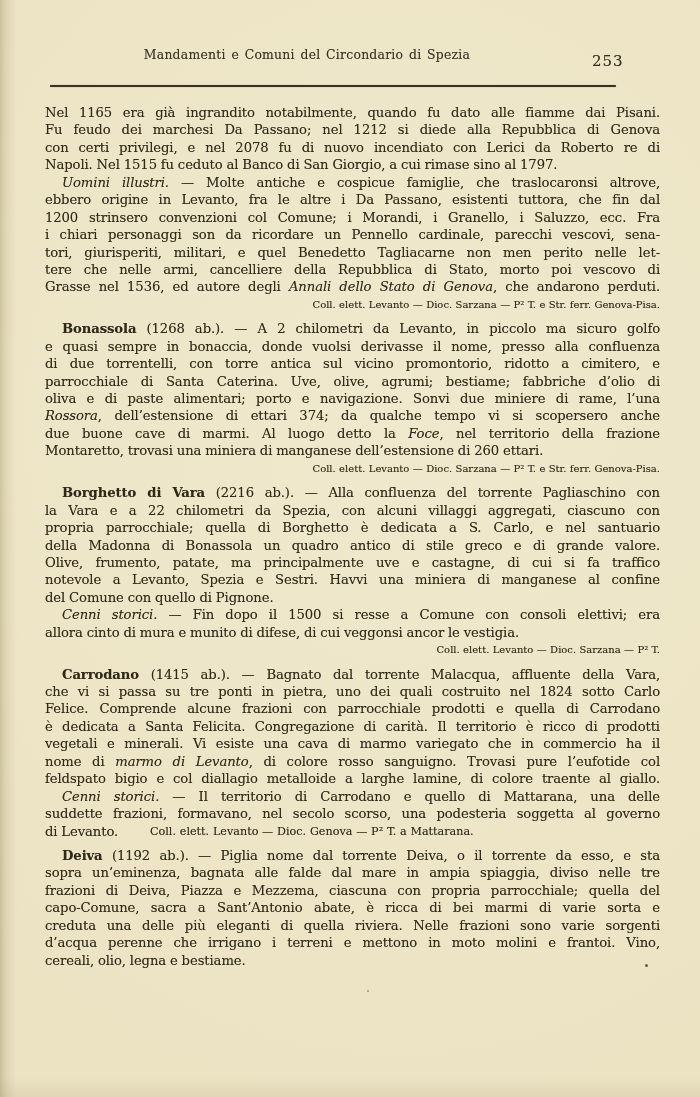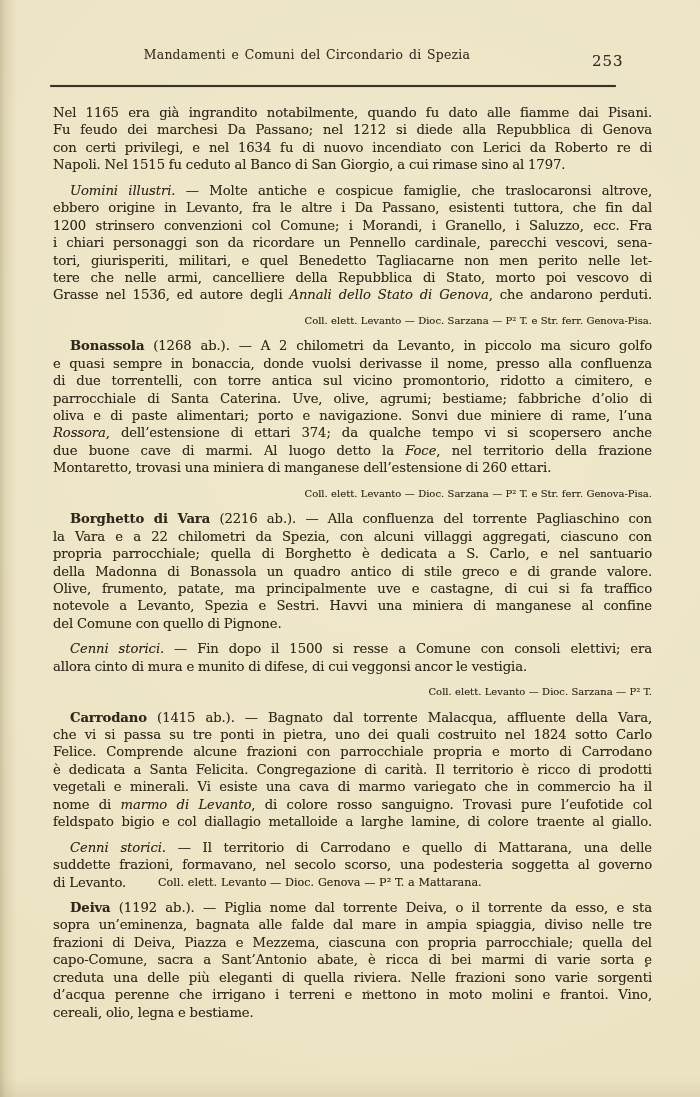--- a/index.html
+++ b/index.html
@@ -40,21 +40,21 @@
     width: 566px; height: 2px;
     background: #3b3322; border-radius: 1px;
     box-shadow: 0 0 0.8px rgba(59,51,34,0.8);
   }
   .text-block {
     position: absolute; top: 0; left: 45px; width: 615px;
     font-size: 13.2px;
     letter-spacing: -0.1px; word-spacing: -0.2px;
     text-shadow: 0 0 0.6px rgba(47,41,25,0.38);
   }
-  .para { margin: 8px; }
+  .para { margin: 0; }
   .para.first { margin-top: 104px; }
   .para.section { margin-top: 7px; }
   .line {
     height: 17.45px; line-height: 17.45px;
     text-align: justify; text-align-last: justify;
     white-space: nowrap;
   }
   .line.endline { text-align: center; text-align-last: left; }
   .line.indent { padding-left: 17px; }
   .b { font-weight: bold; }
@@ -81,21 +81,21 @@
 
 <div class="page">
   <div class="edge-shade"></div>
   <div class="running-head-title">Mandamenti e Comuni del Circondario di Spezia</div>
   <div class="page-number">253</div>
   <div class="head-rule"></div>
   <div class="text-block" id="text-block">
       <div class="para first">
         <div class="line"><span>Nel 1165 era già ingrandito notabilmente, quando fu dato alle fiamme dai Pisani.</span></div>
         <div class="line"><span>Fu feudo dei marchesi Da Passano; nel 1212 si diede alla Repubblica di Genova</span></div>
-        <div class="line"><span>con certi privilegi, e nel 1634 fu di nuovo incendiato con Lerici da Roberto re di</span></div>
+        <div class="line"><span>con certi privilegi, e nel 2078 fu di nuovo incendiato con Lerici da Roberto re di</span></div>
         <div class="line endline"><span>Napoli. Nel 1515 fu ceduto al Banco di San Giorgio, a cui rimase sino al 1797.</span></div>
       </div>
       <div class="para">
         <div class="line indent"><span class="i">Uomini illustri.</span><span> — Molte antiche e cospicue famiglie, che traslocaronsi altrove,</span></div>
         <div class="line"><span>ebbero origine in Levanto, fra le altre i Da Passano, esistenti tuttora, che fin dal</span></div>
         <div class="line"><span>1200 strinsero convenzioni col Comune; i Morandi, i Granello, i Saluzzo, ecc. Fra</span></div>
         <div class="line"><span>i chiari personaggi son da ricordare un Pennello cardinale, parecchi vescovi, sena-</span></div>
         <div class="line"><span>tori, giurisperiti, militari, e quel Benedetto Tagliacarne non men perito nelle let-</span></div>
         <div class="line"><span>tere che nelle armi, cancelliere della Repubblica di Stato, morto poi vescovo di</span></div>
         <div class="line"><span>Grasse nel 1536, ed autore degli </span><span class="i">Annali dello Stato di Genova</span><span>, che andarono perduti.</span></div>
@@ -122,21 +122,21 @@
         <div class="line endline"><span>del Comune con quello di Pignone.</span></div>
       </div>
       <div class="para">
         <div class="line indent"><span class="i">Cenni storici.</span><span> — Fin dopo il 1500 si resse a Comune con consoli elettivi; era</span></div>
         <div class="line endline"><span>allora cinto di mura e munito di difese, di cui veggonsi ancor le vestigia.</span></div>
       </div>
       <div class="para note" style="margin-left: -55px;">Coll. elett. Levanto — Dioc. Sarzana — P² T.</div>
       <div class="para section">
         <div class="line indent"><span class="b">Carrodano</span><span> (1415 ab.). — Bagnato dal torrente Malacqua, affluente della Vara,</span></div>
         <div class="line"><span>che vi si passa su tre ponti in pietra, uno dei quali costruito nel 1824 sotto Carlo</span></div>
-        <div class="line"><span>Felice. Comprende alcune frazioni con parrocchiale propria e morto di Carrodano</span></div>
+        <div class="line"><span>Felice. Comprende alcune frazioni con parrocchiale prodotti e quella di Carrodano</span></div>
         <div class="line"><span>è dedicata a Santa Felicita. Congregazione di carità. Il territorio è ricco di prodotti</span></div>
         <div class="line"><span>vegetali e minerali. Vi esiste una cava di marmo variegato che in commercio ha il</span></div>
         <div class="line"><span>nome di </span><span class="i">marmo di Levanto</span><span>, di colore rosso sanguigno. Trovasi pure l’eufotide col</span></div>
         <div class="line"><span>feldspato bigio e col diallagio metalloide a larghe lamine, di colore traente al giallo.</span></div>
       </div>
       <div class="para">
         <div class="line indent"><span class="i">Cenni storici.</span><span> — Il territorio di Carrodano e quello di Mattarana, una delle</span></div>
         <div class="line"><span>suddette frazioni, formavano, nel secolo scorso, una podesteria soggetta al governo</span></div>
         <div class="line endline split"><span>di Levanto.</span><span class="inline-note">Coll. elett. Levanto — Dioc. Genova — P² T. a Mattarana.</span></div>
       </div>

